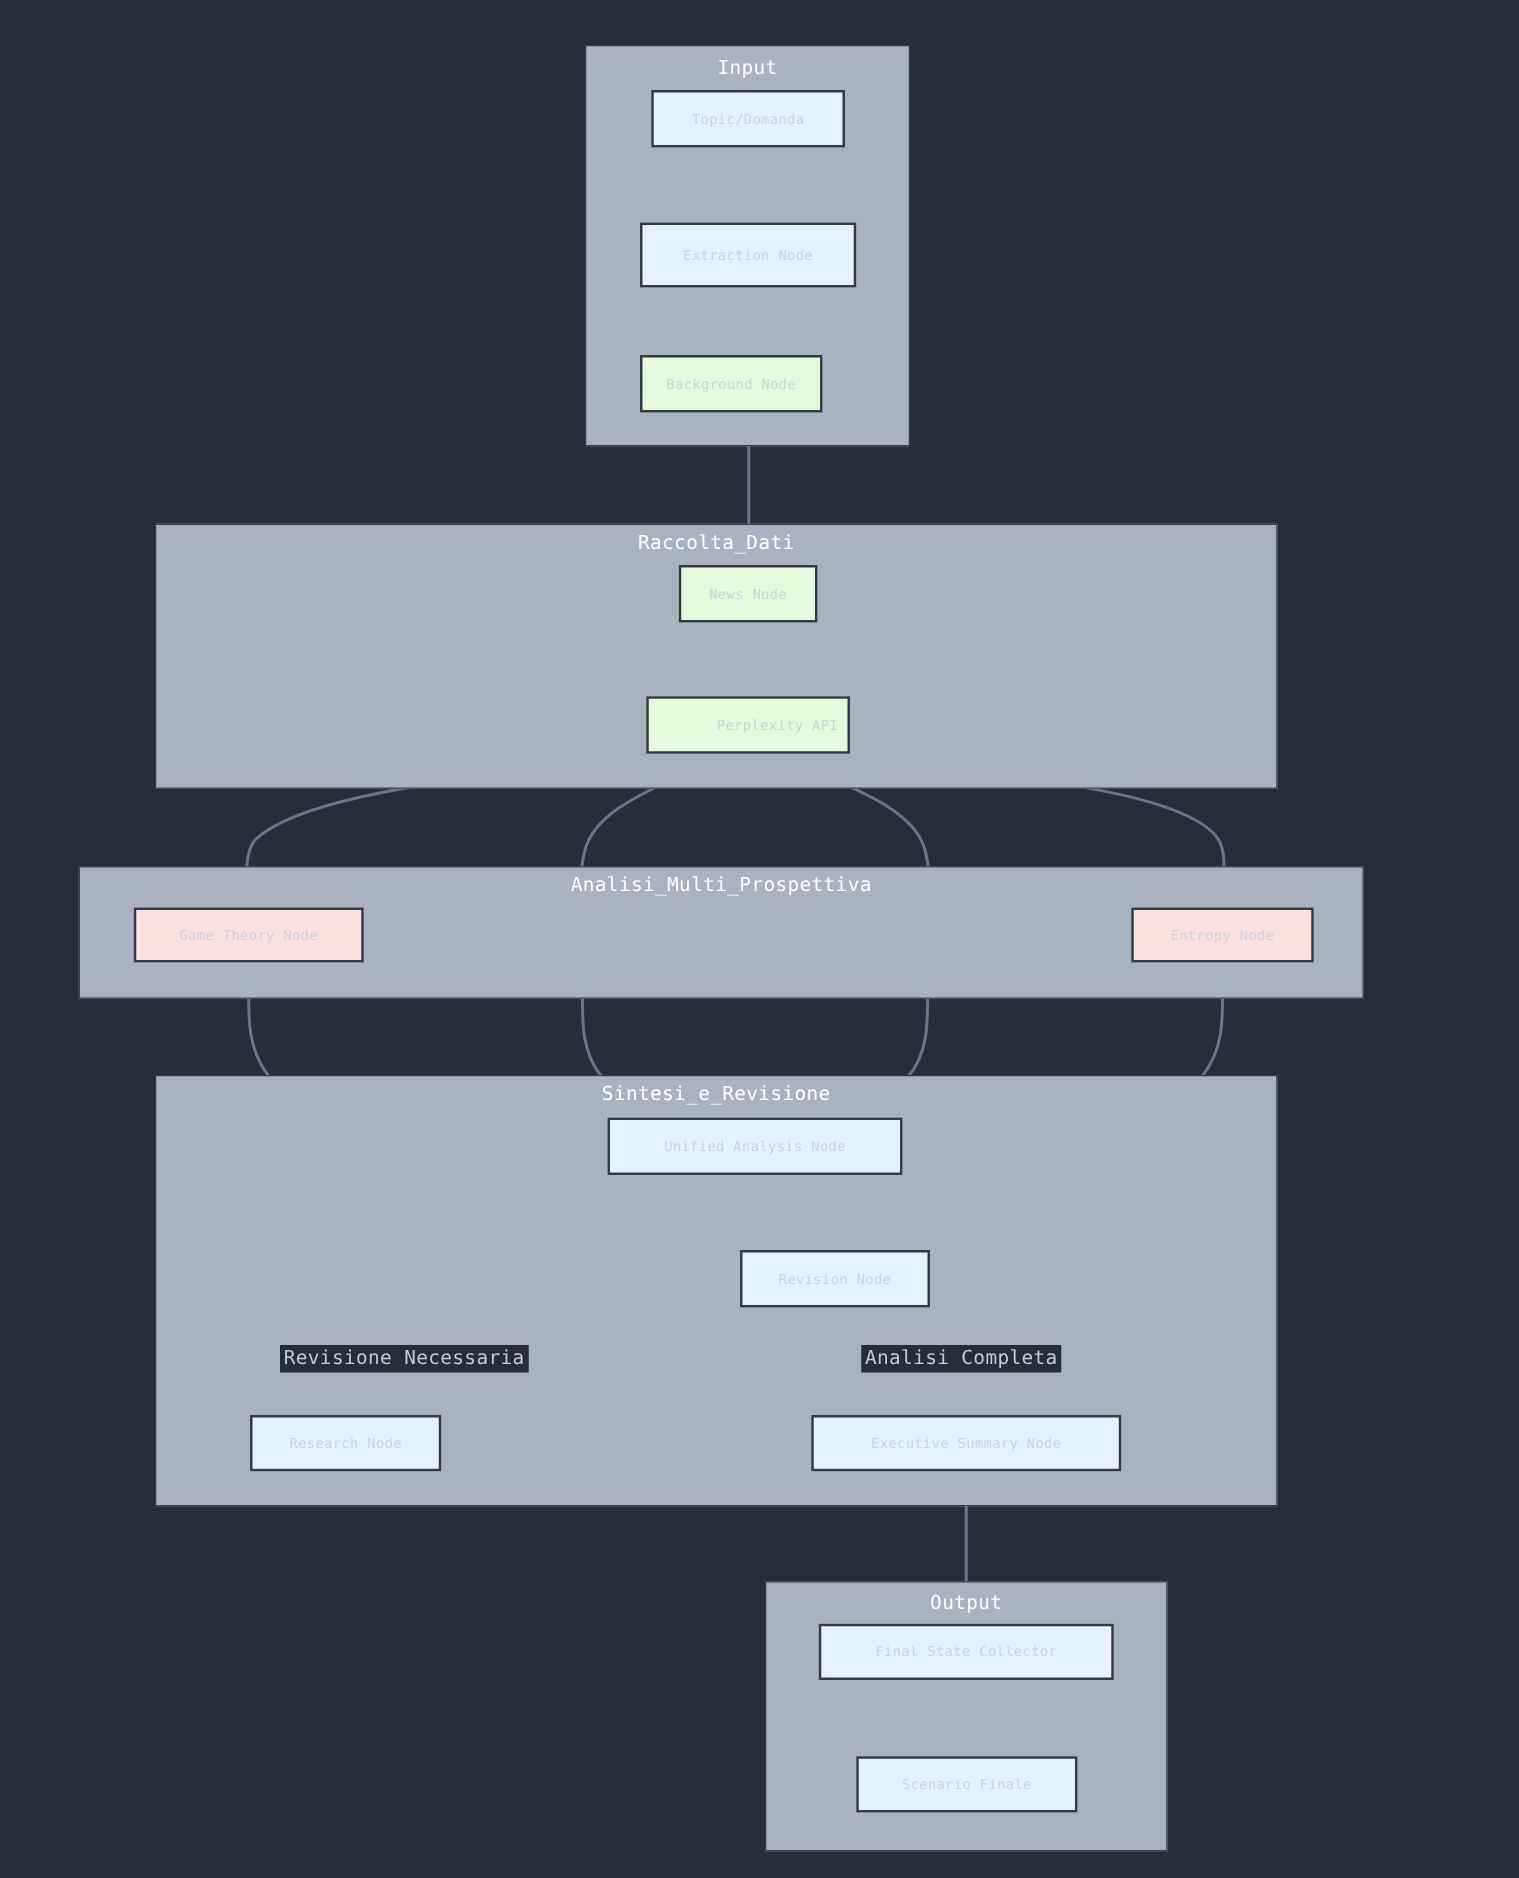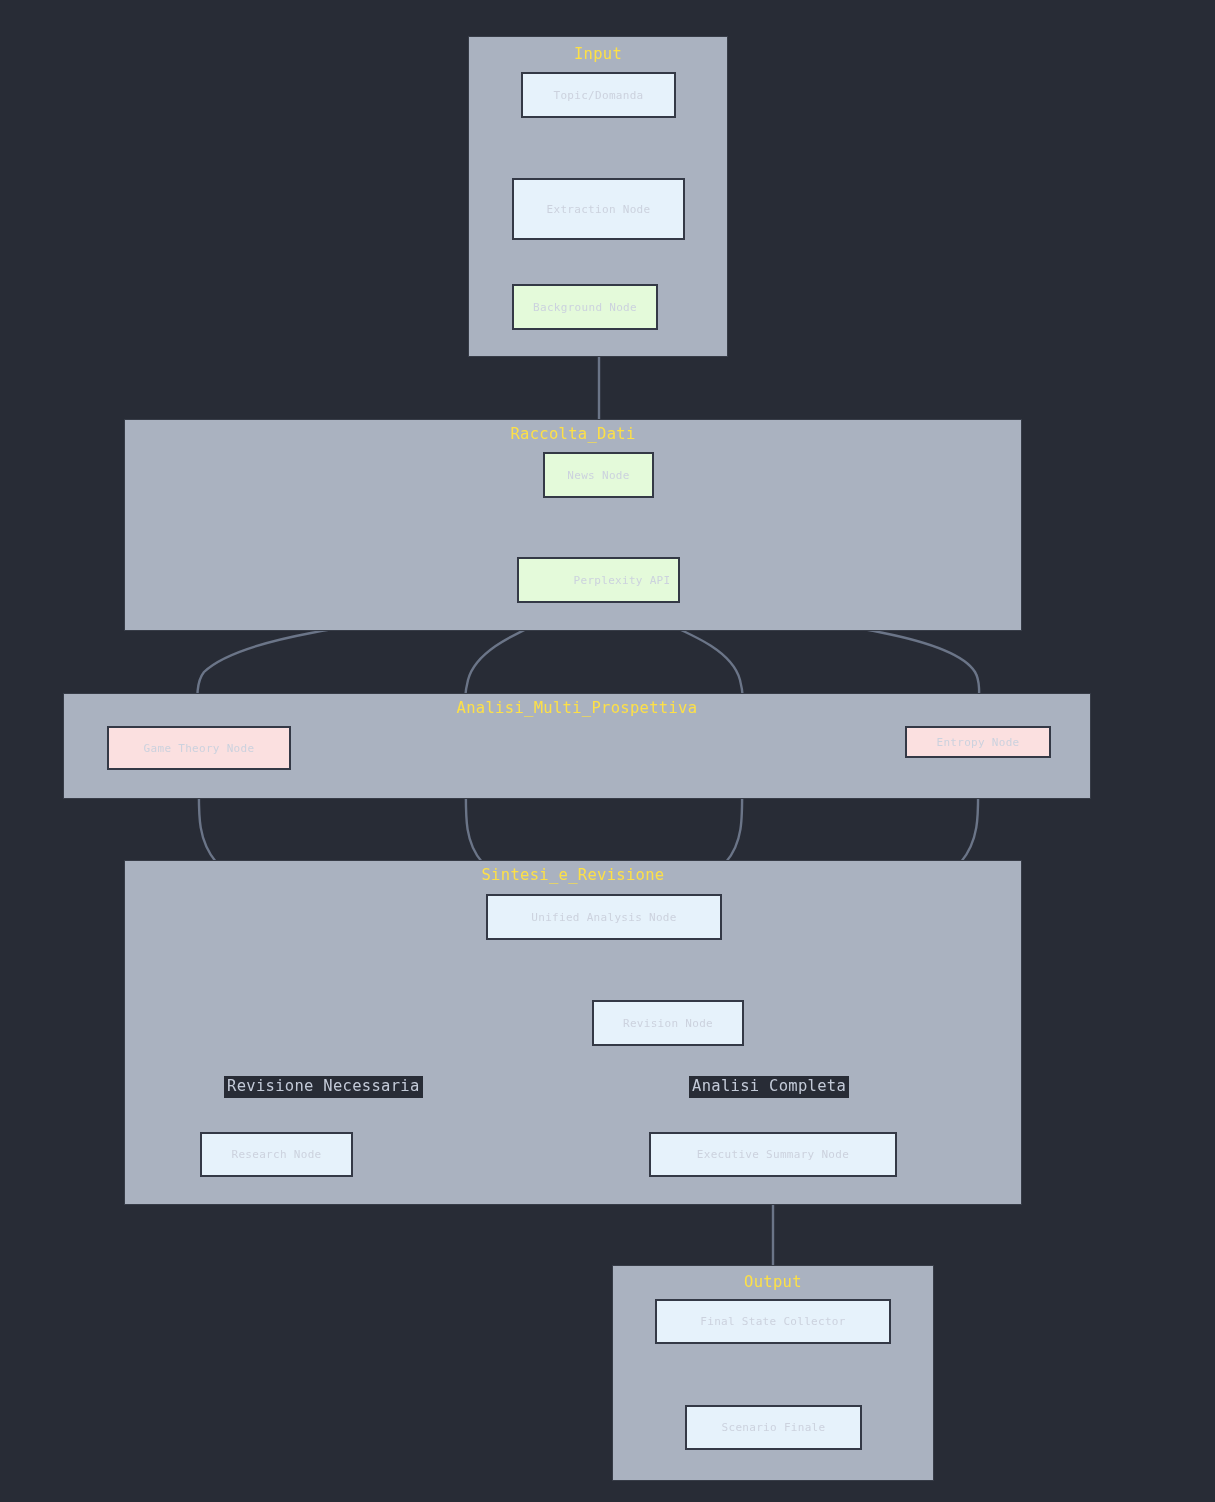--- a/index.html
+++ b/index.html
@@ -32,21 +32,21 @@
     position: absolute;
     background: #aab2c0;
     border: 1.6px solid #373c47;
     box-sizing: border-box;
   }
   .cluster-title {
     position: absolute;
     left: 0;
     right: 13px;
     text-align: center;
-    color: #fde047;
+    color: #ffffff;
     font-size: 15.5px;
     letter-spacing: 0.3px;
     white-space: nowrap;
   }
   
   .node {
     position: absolute;
     box-sizing: border-box;
     border: 2.2px solid #343946;
     display: flex;
@@ -112,41 +112,41 @@
       <path d="M773,1345 L773,1401"></path>
     </g>
   </svg>
 
   <div class="cluster" style="left:468px; top:36px; width:260px; height:321px;">
   </div>
   <div class="cluster-title" style="left:468px; top:45px; width:260px;">Input</div>
 
   <div class="node blue" style="left:521px; top:72px; width:155px; height:46px;">Topic/Domanda</div>
 
-  <div class="node blue" style="left:512px; top:178px; width:173px; height:62px;">Extraction Node</div>
+  <div class="node blue" style="left:512px; top:178px; width:173px; height:52px;">Extraction Node</div>
 
   <div class="node green" style="left:512px; top:284px; width:146px; height:46px;">Background Node</div>
 
   <div class="cluster" style="left:124px; top:419px; width:898px; height:212px;">
   </div>
   <div class="cluster-title" style="left:124px; top:425px; width:898px;">Raccolta_Dati</div>
 
   <div class="node green" style="left:543px; top:452px; width:111px; height:46px;">News Node</div>
 
   <div class="node green" style="left:517px; top:557px; width:163px; height:46px;padding-left:47px;">Perplexity API</div>
 
   <div class="cluster" style="left:63px; top:693px; width:1028px; height:106px;">
   </div>
   <div class="cluster-title" style="left:63px; top:699px; width:1028px;">Analisi_Multi_Prospettiva</div>
 
   <div class="node pink" style="left:107px; top:726px; width:184px; height:44px;">Game Theory Node</div>
 
 
 
-  <div class="node pink" style="left:905px; top:726px; width:146px; height:32px;">Entropy Node</div>
+  <div class="node pink" style="left:905px; top:726px; width:146px; height:44px;">Entropy Node</div>
 
   <div class="cluster" style="left:124px; top:860px; width:898px; height:345px;">
   </div>
   <div class="cluster-title" style="left:124px; top:866px; width:898px;">Sintesi_e_Revisione</div>
 
   <div class="node blue" style="left:486px; top:894px; width:236px; height:46px;">Unified Analysis Node</div>
 
   <div class="node blue" style="left:592px; top:1000px; width:152px; height:46px;">Revision Node</div>
 
   <div class="node blue" style="left:200px; top:1132px; width:153px; height:45px;">Research Node</div>

